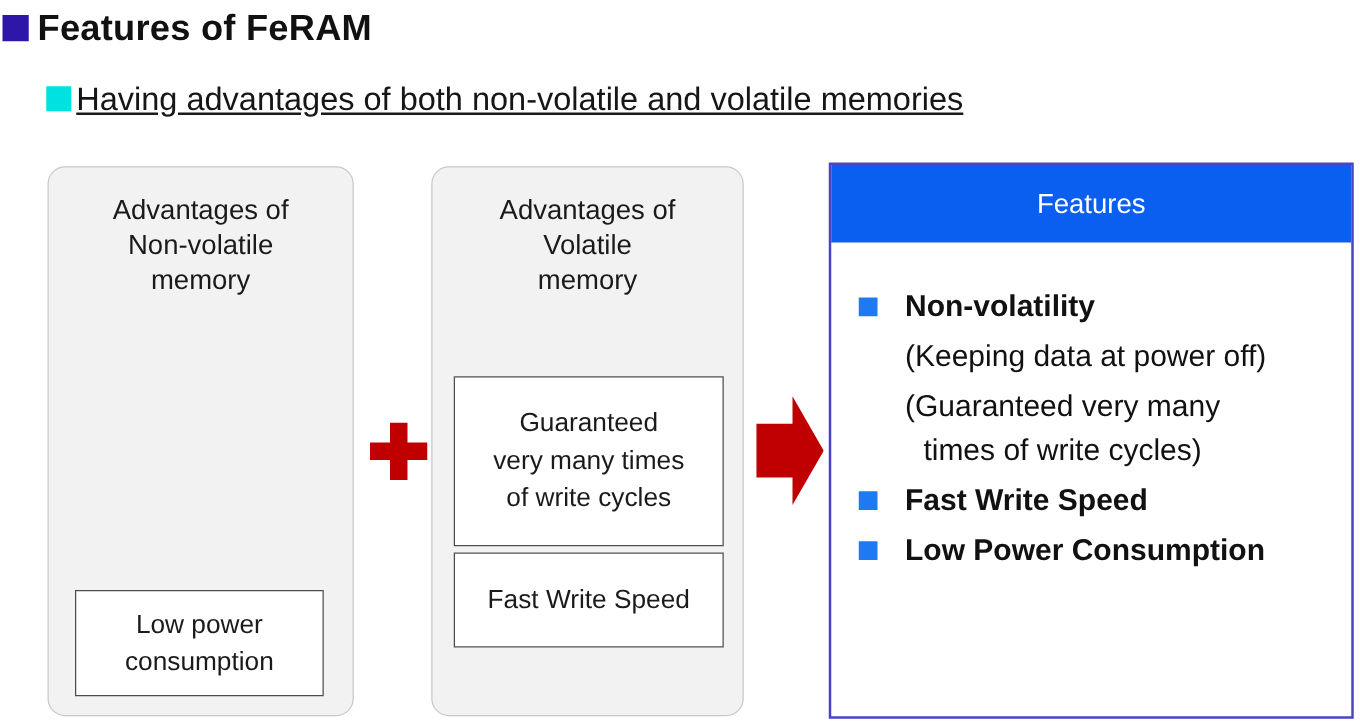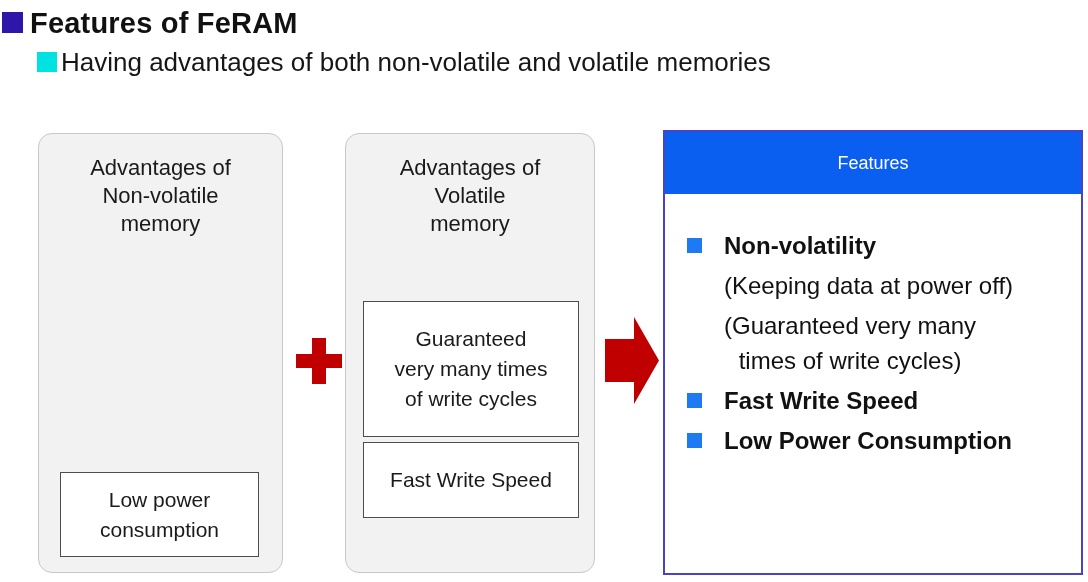--- a/index.html
+++ b/index.html
@@ -26,22 +26,22 @@
   .sq { display: inline-block; flex: 0 0 auto; }
   .sq-title {
     width: 21px; height: 21px; margin: 6px 7px 0 0;
     background: var(--title-bullet, #2e17a8);
   }
   .title-text {
     font-size: 29px; font-weight: 700; letter-spacing: 0.2px;
     color: #111; line-height: 34px;
   }
   .subtitle-row {
-    position: absolute; left: 37px; top: 46px;
-    display: flex; align-items: flex-start;
+    position: absolute; left: 37px; top: 63px;
+    display: flex; align-items: flex-start; text-decoration: underline;
   }
   .sq-sub {
     width: 20px; height: 20px; margin: 6px 4px 0 0;
     background: var(--subtitle-bullet, #00e1e1);
   }
   .subtitle-text {
     font-size: 26px; font-weight: 400; color: #161616; line-height: 32px;
   }
 
   
@@ -84,21 +84,21 @@
   .features {
     position: absolute;
     left: 663px; top: 130px; width: 420px; height: 445px;
     background: #ffffff;
     border: 2px solid var(--features-border, #4a44c4);
   }
   .features-header {
     height: 62px;
     background: var(--features-header-bg, #0a5ef0);
     color: #ffffff;
-    font-size: 18px; font-weight: 400;
+    font-size: 22px; font-weight: 400;
     display: flex; align-items: center; justify-content: center;
   }
   .features-body {
     padding: 34px 14px 0 22px;
     display: flex; flex-direction: column; gap: 5px; text-align: center;
   }
   .feat-item { display: flex; align-items: flex-start; }
   .feat-bullet {
     flex: 0 0 15px; width: 15px; height: 15px;
     margin: 10px 22px 0 0;

